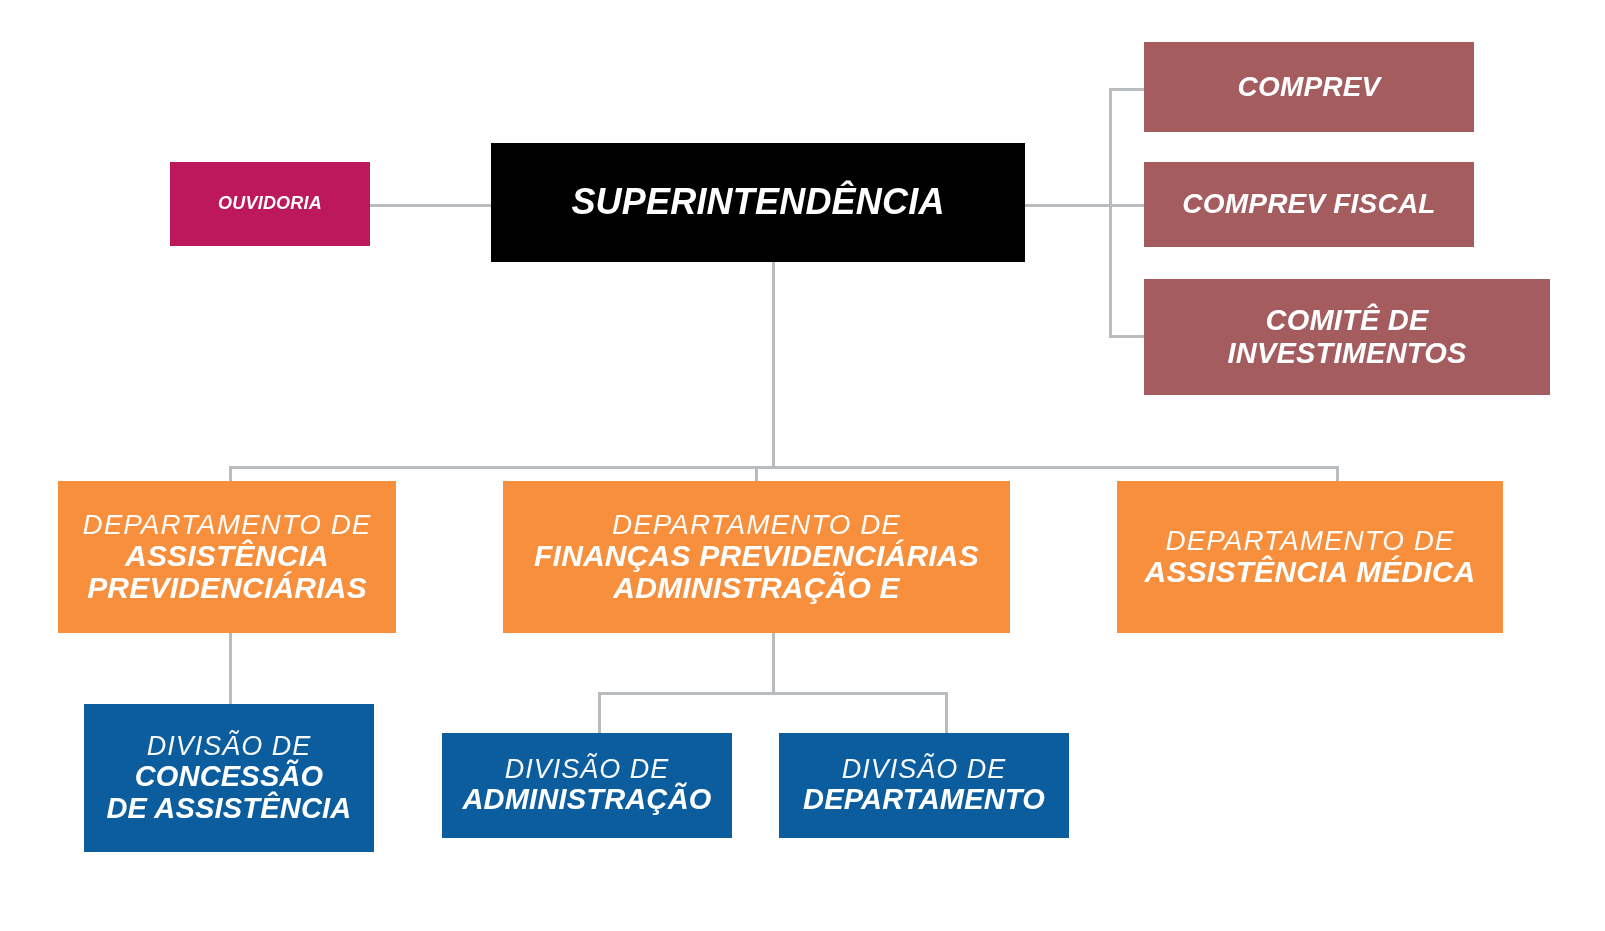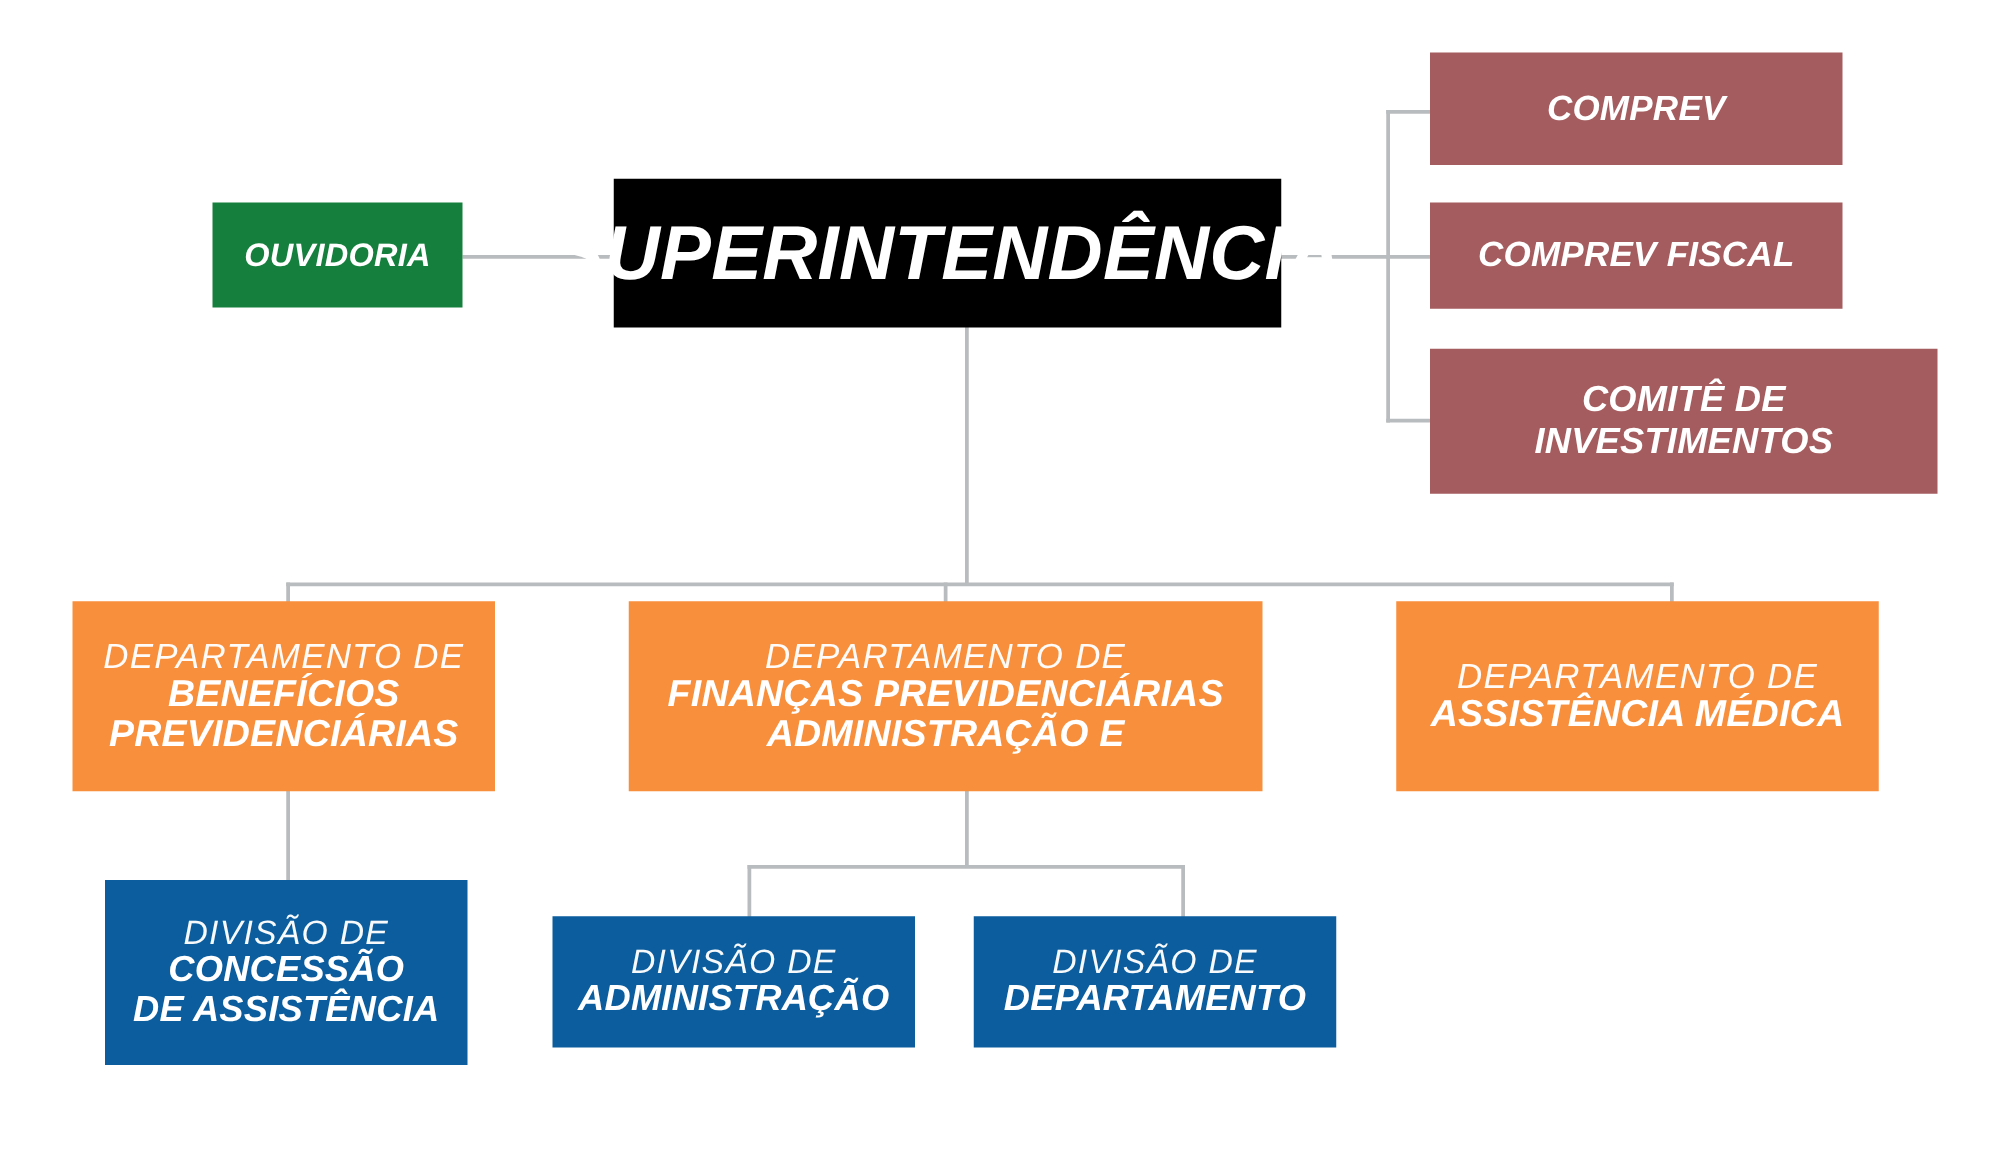--- a/index.html
+++ b/index.html
@@ -39,29 +39,29 @@
     color: #ffffff;
     font-style: italic;
     line-height: 1.08;
     letter-spacing: 0.3px;
   }
 
   
   .node.root {
     background: #000000;
     font-weight: bold;
-    font-size: 61px;
+    font-size: 36px;
     letter-spacing: 0.5px;
   }
 
   
   .node.ombudsman {
-    background: #15803d;
+    background: #be185d;
     font-weight: bold;
-    font-size: 26px;
+    font-size: 18px;
     letter-spacing: 0.8px;
   }
 
   
   .node.advisory {
     background: #a55c5f;
     font-weight: bold;
     font-size: 28px;
     letter-spacing: 0.6px;
   }
@@ -140,21 +140,21 @@
   <div class="node advisory two-line" style="left:1144px; top:279px; width:406px; height:116px;">
     <span class="main-label">
       <span class="ln">COMITÊ DE</span>
       <span class="ln">INVESTIMENTOS</span>
     </span>
   </div>
 
   <div class="node department" style="left:58px; top:481px; width:338px; height:152px;">
     <span class="prefix">DEPARTAMENTO DE</span>
     <span class="main-label">
-      <span class="ln">BENEFÍCIOS</span>
+      <span class="ln">ASSISTÊNCIA</span>
       <span class="ln">PREVIDENCIÁRIAS</span>
     </span>
   </div>
 
   <div class="node department" style="left:503px; top:481px; width:507px; height:152px;">
     <span class="prefix">DEPARTAMENTO DE</span>
     <span class="main-label">
       <span class="ln">FINANÇAS PREVIDENCIÁRIAS</span>
       <span class="ln">ADMINISTRAÇÃO E</span>
     </span>

